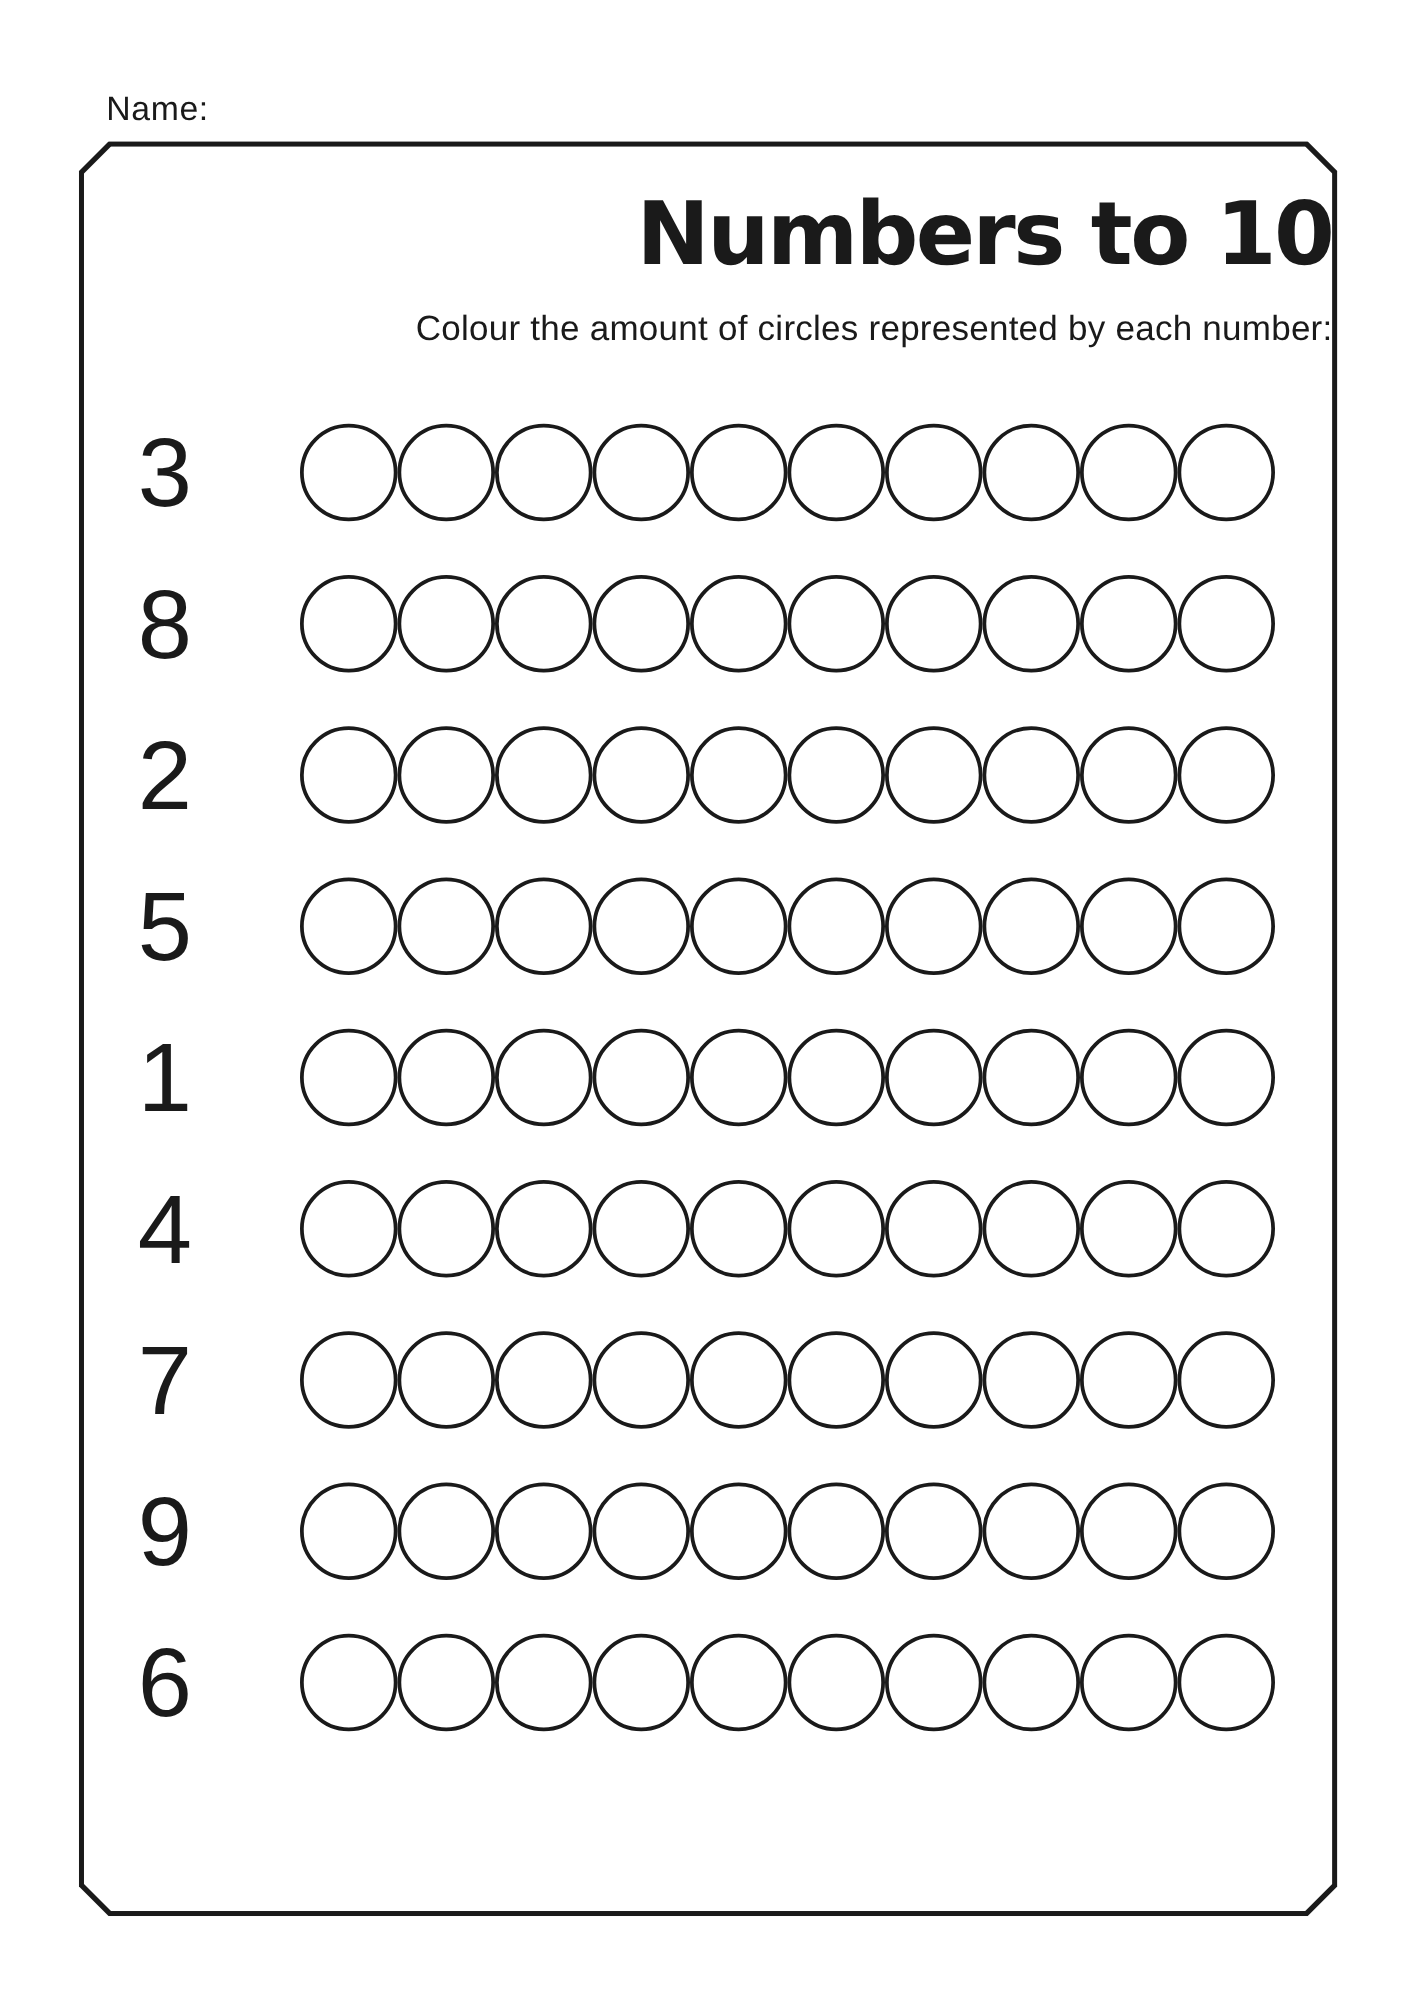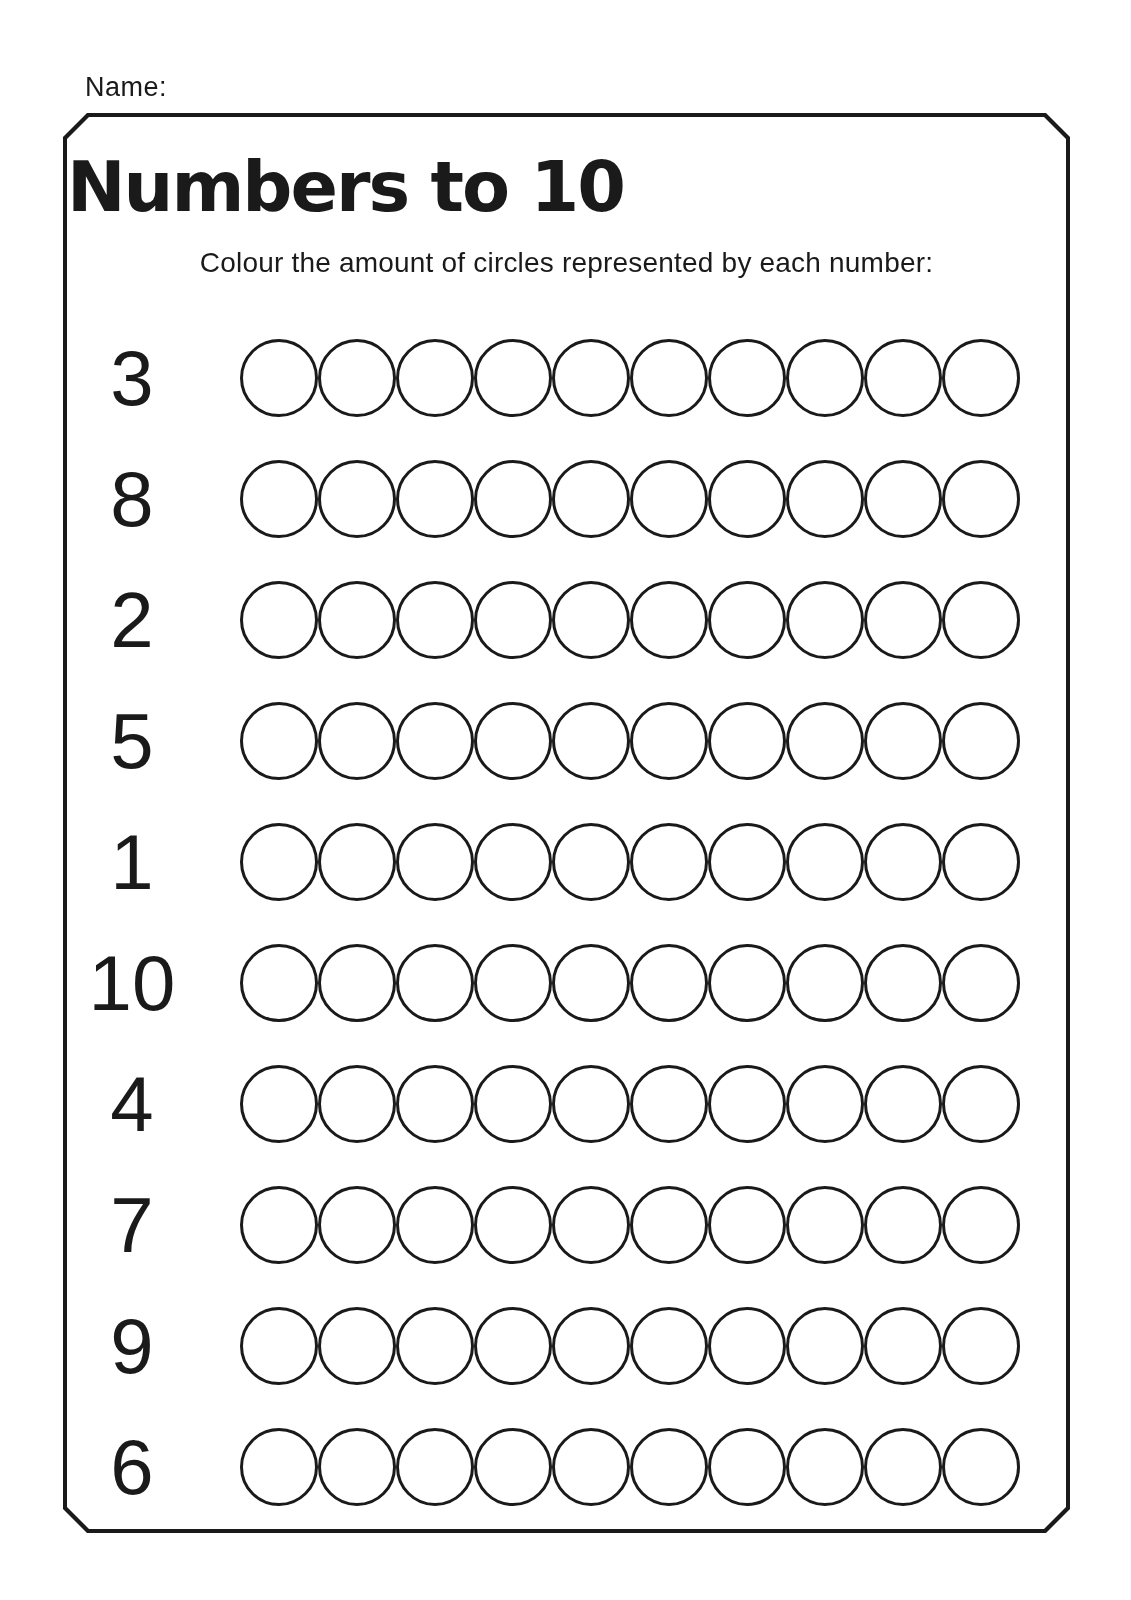--- a/index.html
+++ b/index.html
@@ -41,34 +41,34 @@
     background: var(--bg);
     clip-path: polygon(22px 0, calc(100% - 22px) 0, 100% 22px,
                        100% calc(100% - 22px), calc(100% - 22px) 100%,
                        22px 100%, 0 calc(100% - 22px), 0 22px);
   }
   .title {
     position: absolute;
     top: 32px;
     left: 0;
     width: 100%;
-    text-align: left;
+    text-align: right;
     font-family: "DejaVu Sans", "Liberation Sans", sans-serif;
     font-weight: 800;
     font-size: 70px;
     line-height: 1.1;
     letter-spacing: -2px;
     color: var(--ink);
   }
   .instruction {
     position: absolute;
     top: 130px;
     left: 0;
     width: 100%;
-    text-align: center;
+    text-align: right;
     font-size: 28px;
     letter-spacing: 0.2px;
     color: var(--ink);
   }
   .rows {
     position: absolute;
     top: 200px;
     left: 0;
     width: 100%;
   }
@@ -183,35 +183,20 @@
               <span class="circle"></span>
               <span class="circle"></span>
               <span class="circle"></span>
               <span class="circle"></span>
               <span class="circle"></span>
               <span class="circle"></span>
               <span class="circle"></span>
             </div>
   </div>
 
-  <div class="row">
-    <div class="row-number">10</div>
-    <div class="row-circles">
-              <span class="circle"></span>
-              <span class="circle"></span>
-              <span class="circle"></span>
-              <span class="circle"></span>
-              <span class="circle"></span>
-              <span class="circle"></span>
-              <span class="circle"></span>
-              <span class="circle"></span>
-              <span class="circle"></span>
-              <span class="circle"></span>
-            </div>
-  </div>
 
   <div class="row">
     <div class="row-number">4</div>
     <div class="row-circles">
               <span class="circle"></span>
               <span class="circle"></span>
               <span class="circle"></span>
               <span class="circle"></span>
               <span class="circle"></span>
               <span class="circle"></span>

